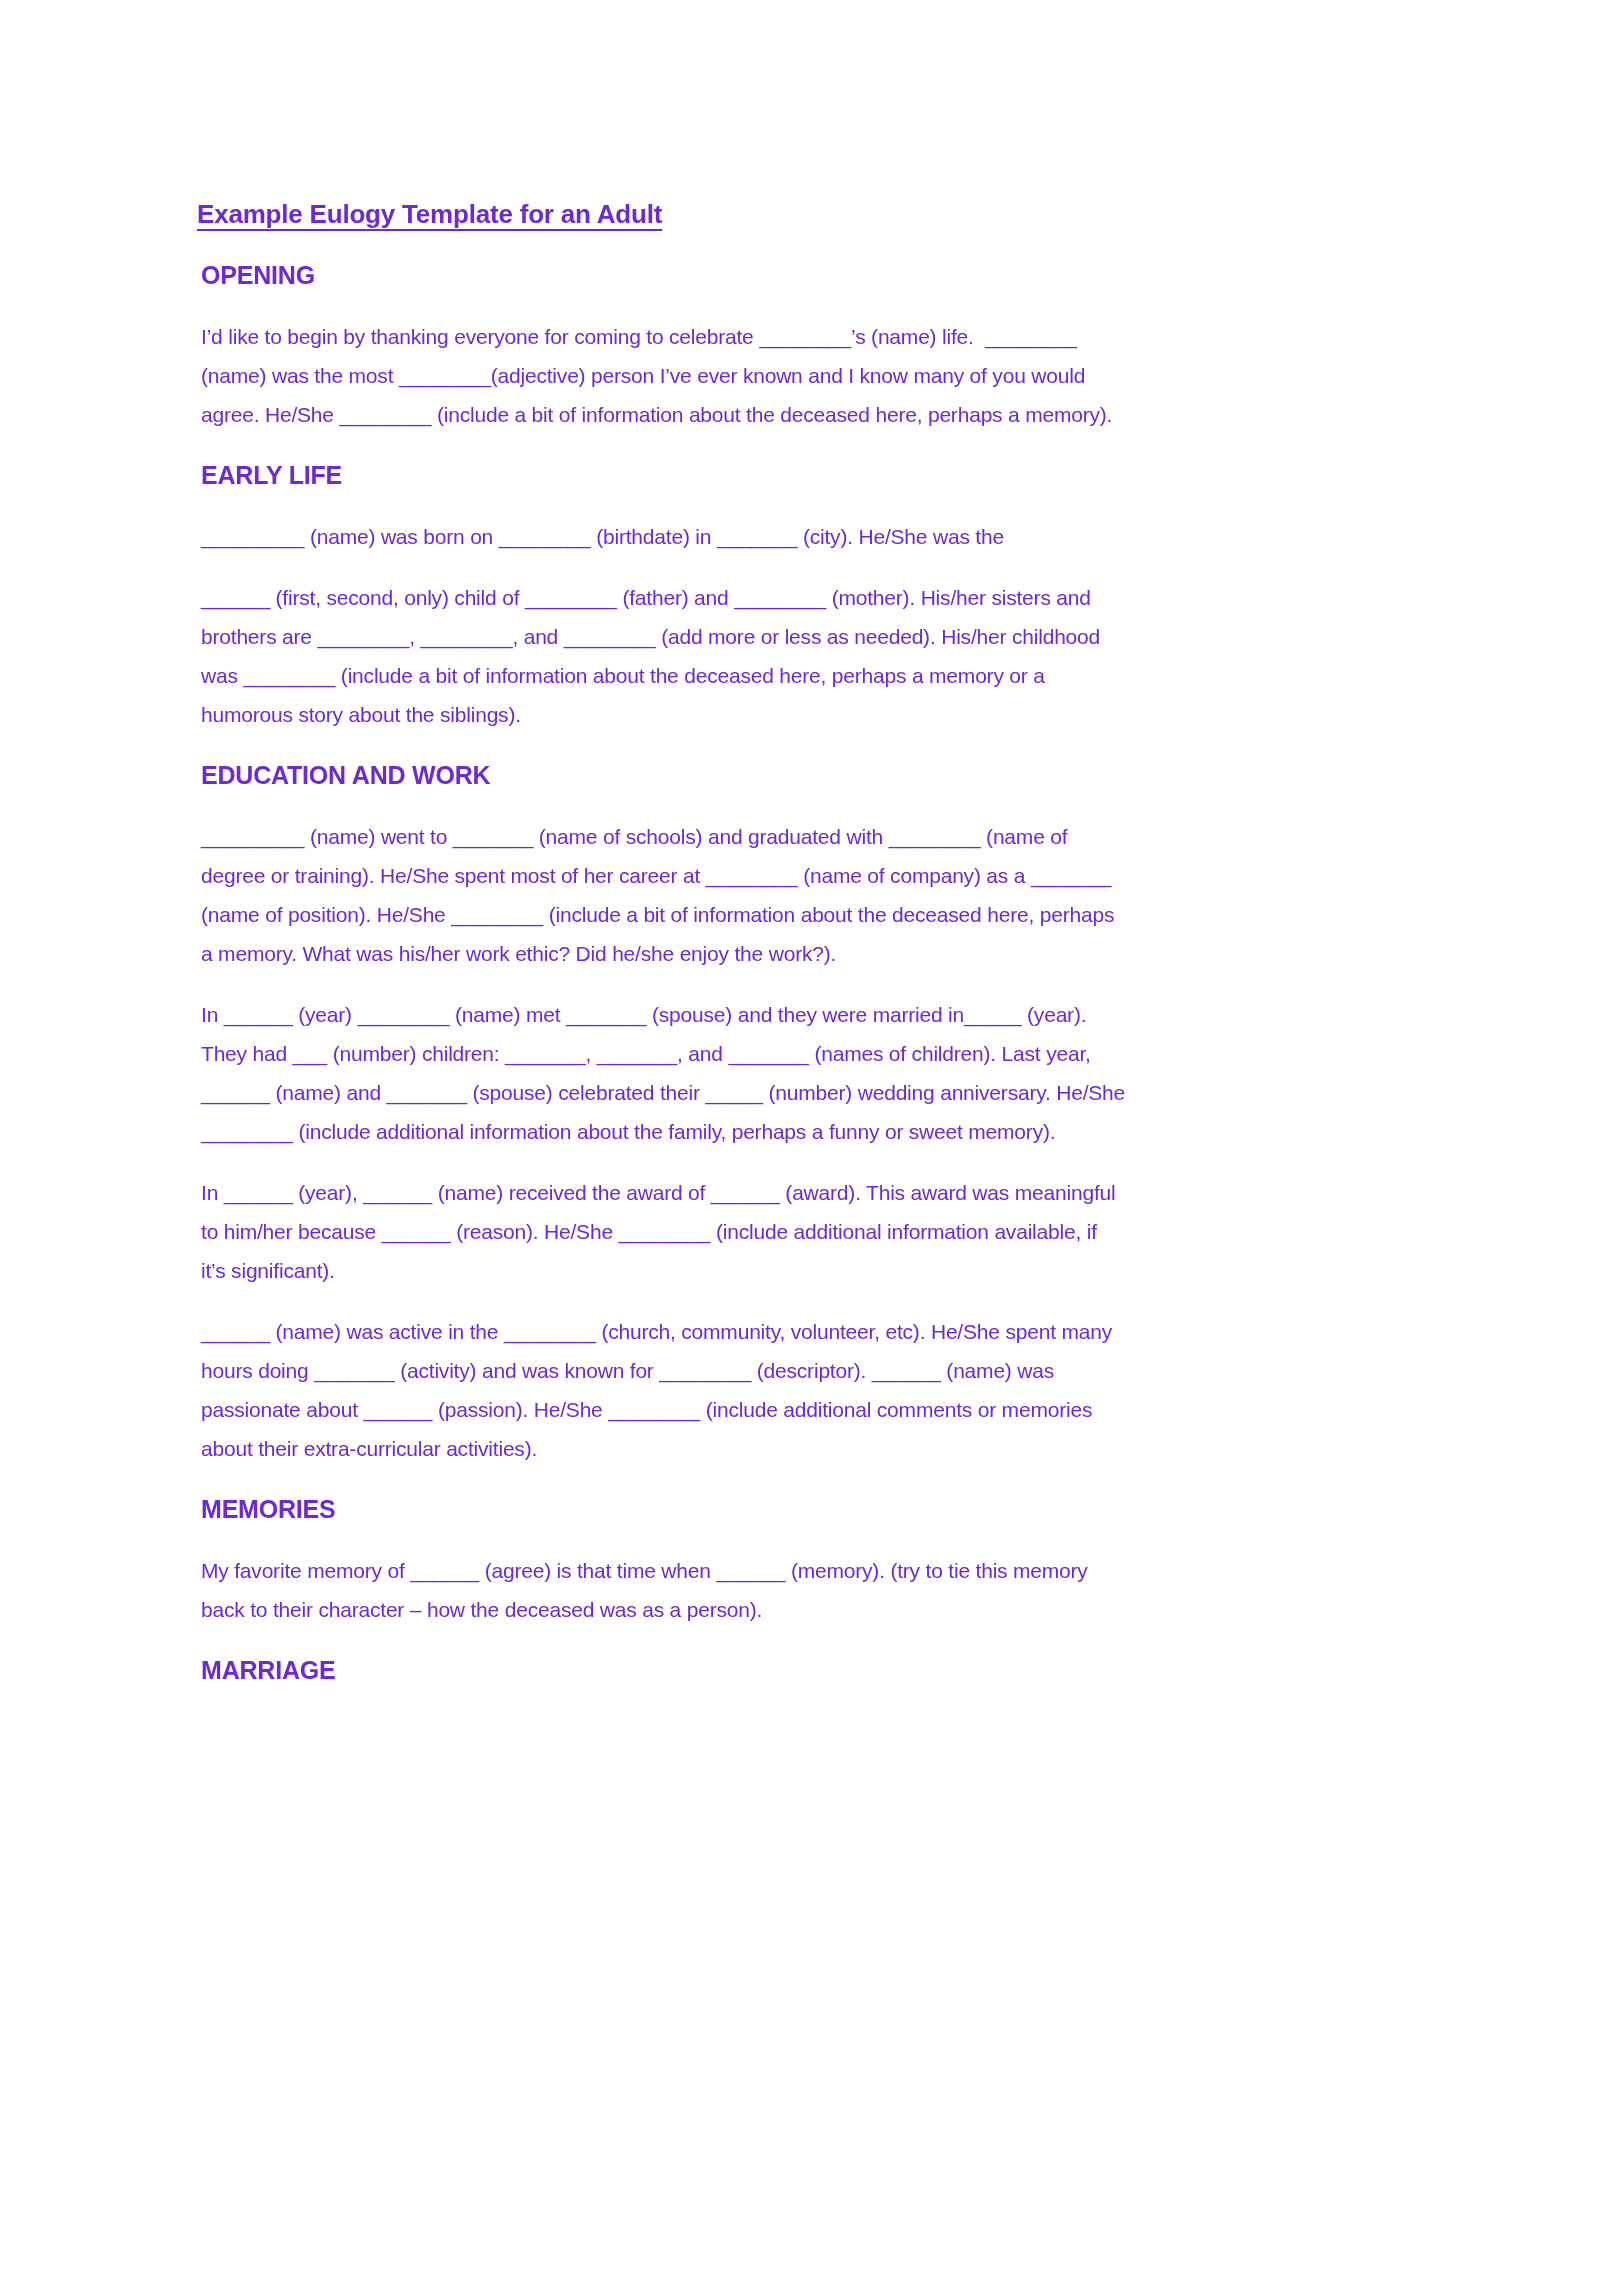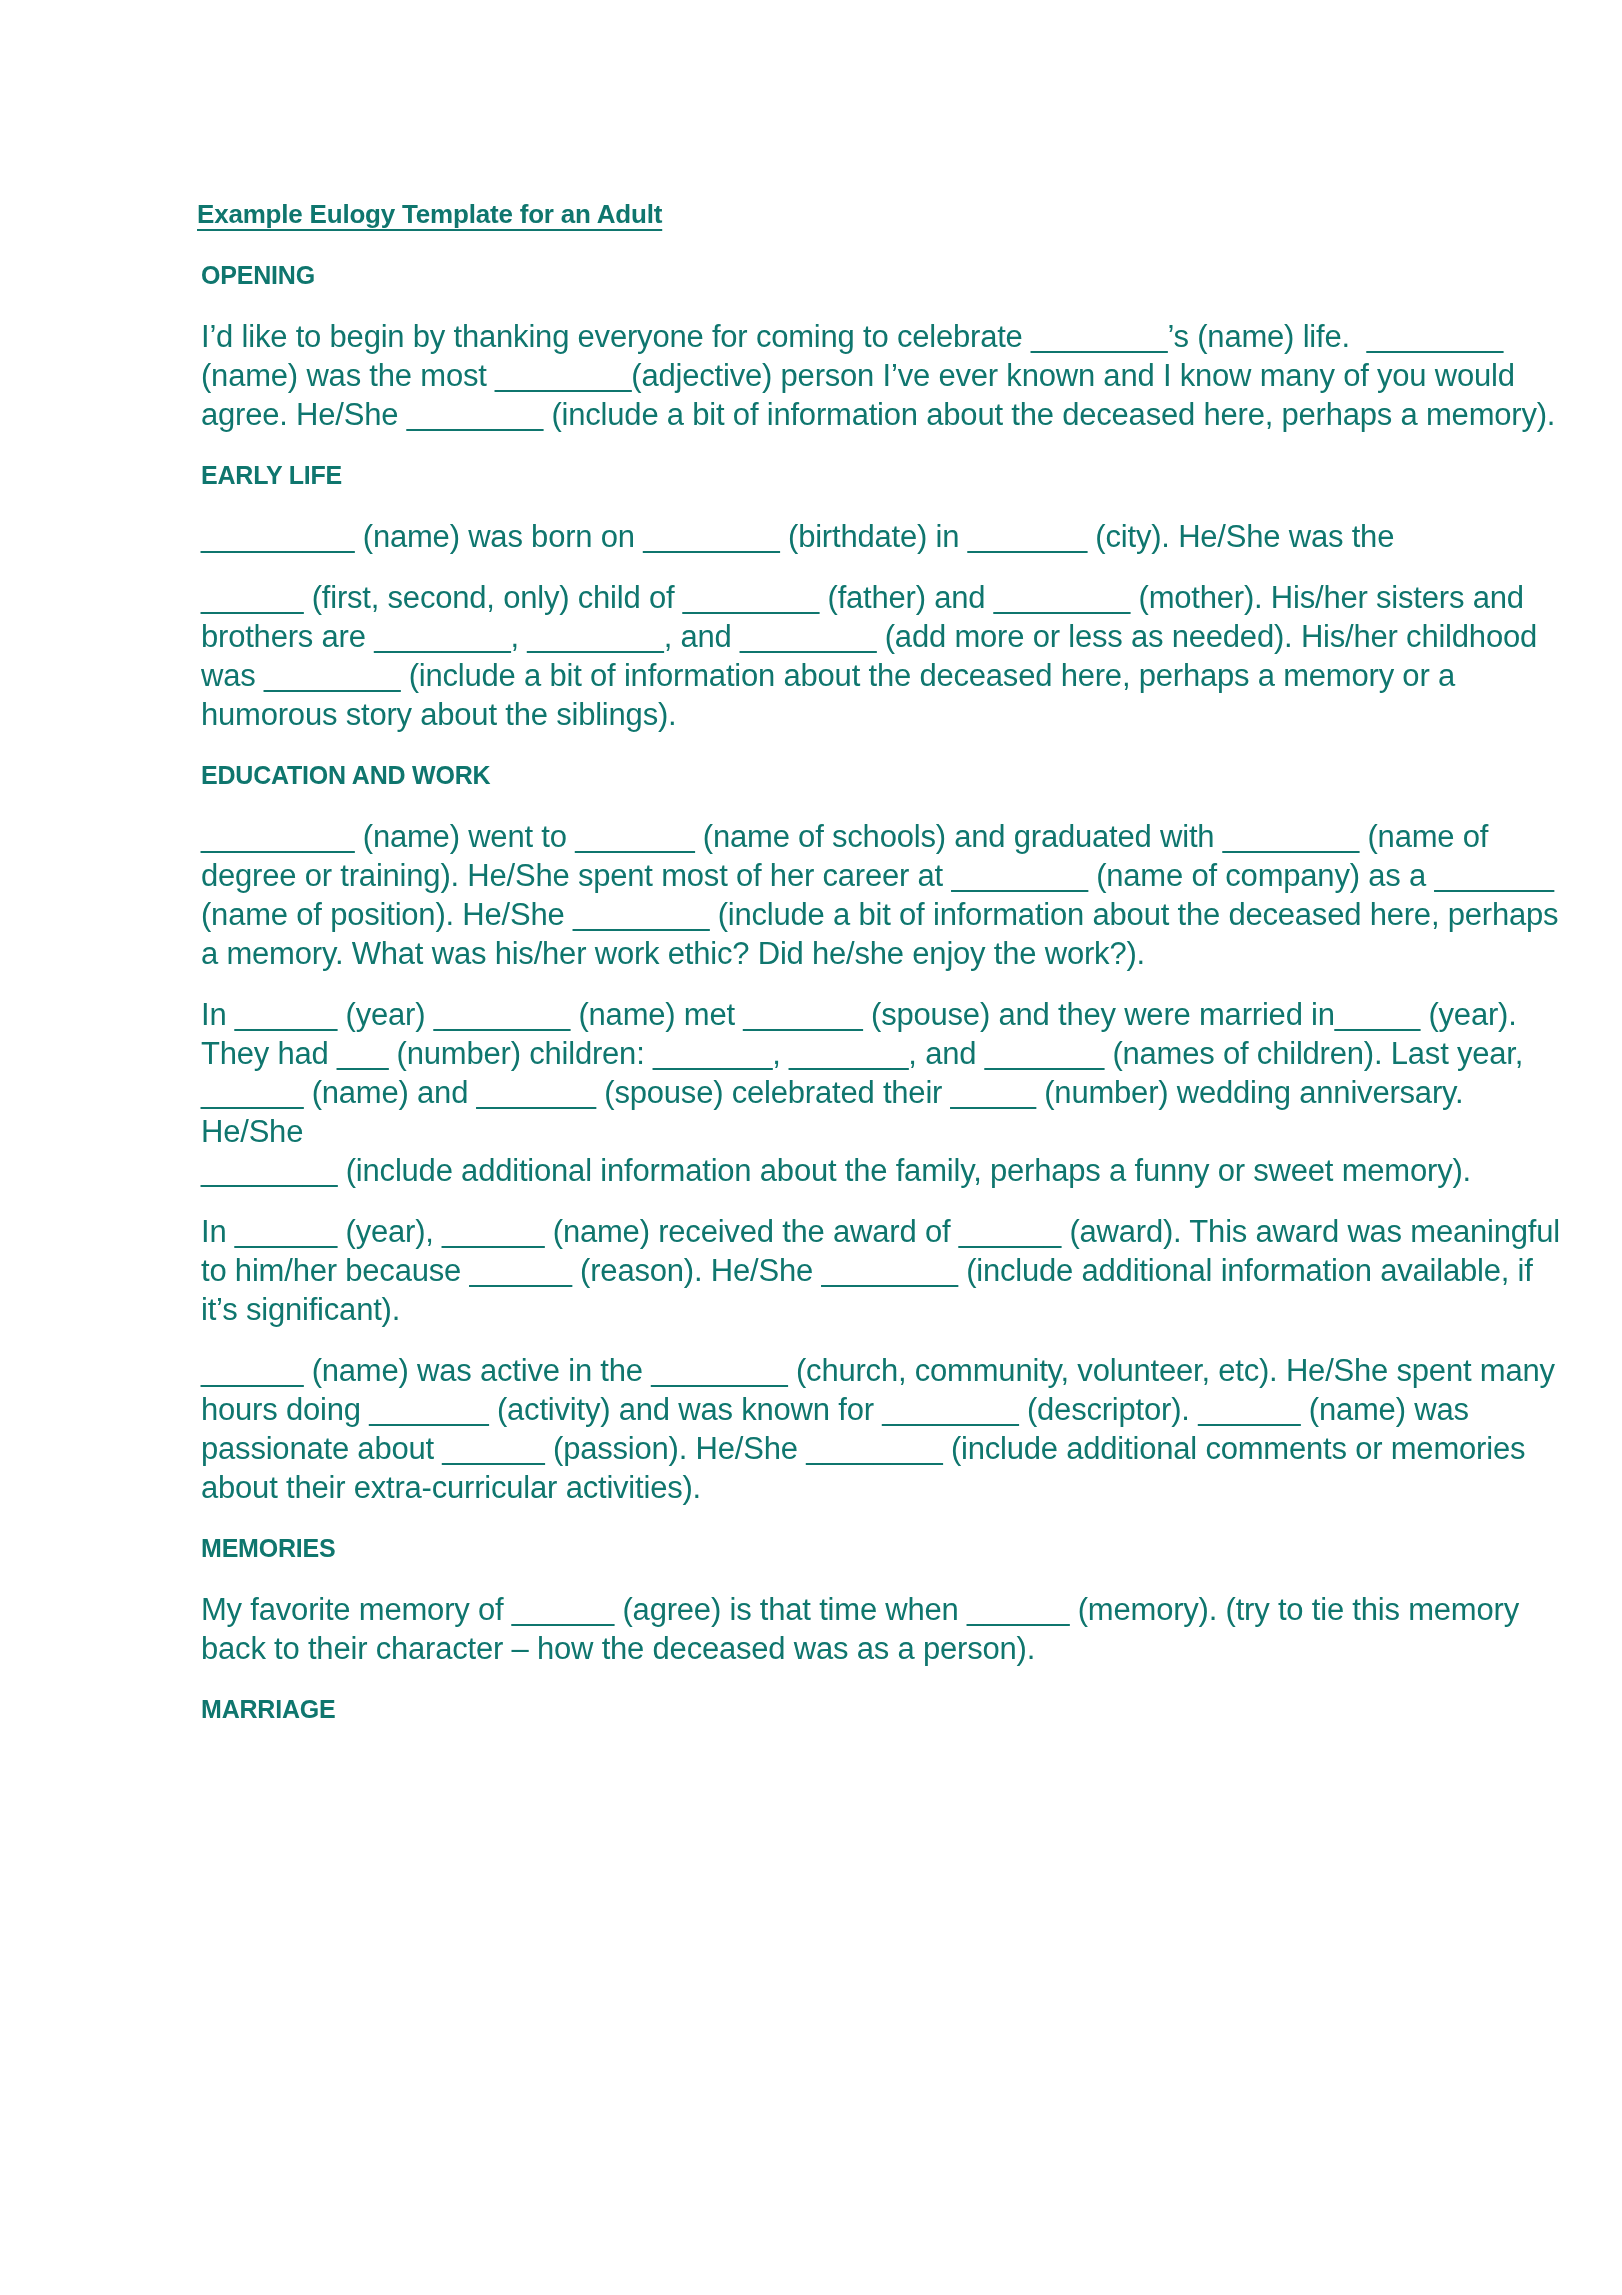--- a/index.html
+++ b/index.html
@@ -6,21 +6,21 @@
   body { background: #ffffff; }
 
   .page {
     position: relative;
     width: 1623px;
     height: 2296px;
     background: #ffffff;
     box-sizing: border-box;
     padding: 195px 55px 0 197px;
     font-family: "Liberation Sans", sans-serif;
-    color: #0f766e;
+    color: #6d28d9;
     font-size: 25px;
     letter-spacing: -0.2px;
     overflow: hidden;
   }
 
   .title {
     font-size: 26px;
     font-weight: bold;
     text-decoration: underline;
     text-decoration-thickness: 2.3px;
@@ -30,21 +30,21 @@
   }
 
   .heading {
     font-size: 25px;
     font-weight: bold;
     line-height: 39px;
     margin: 0 0 22px 0;
   }
 
   .para {
-    font-size: 31px;
+    font-size: 21px;
     line-height: 39px;
     margin: 0 0 22px 0;
     white-space: pre-wrap;
   }
 
   section { margin: 4px; padding: 0; }
 </style>
 </head>
 <body>
 

